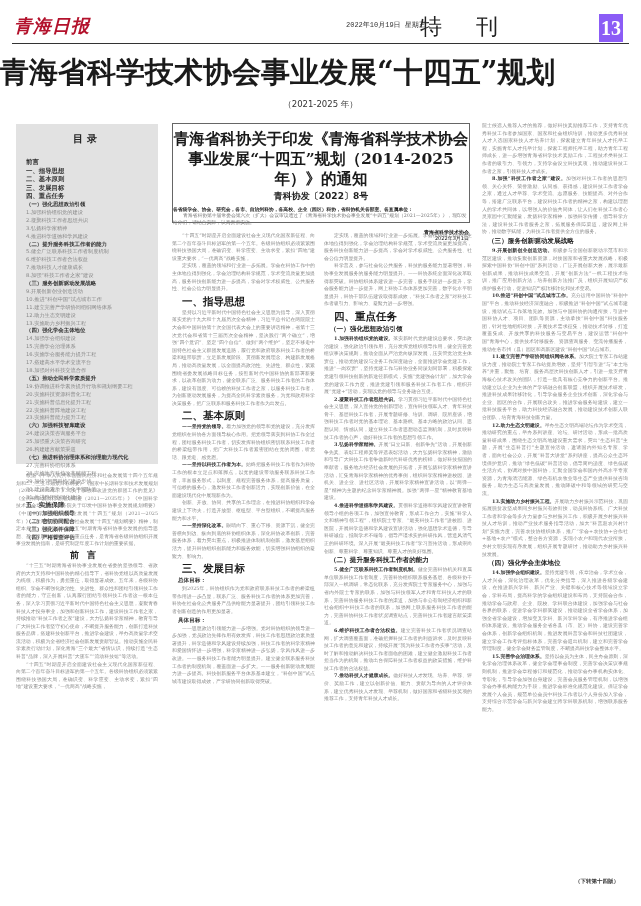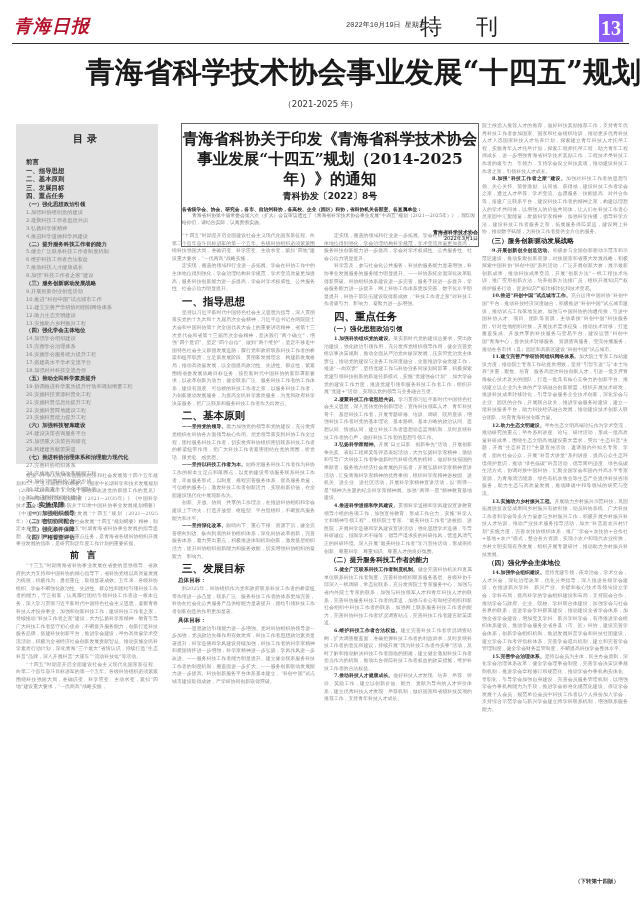--- a/index.html
+++ b/index.html
@@ -7,32 +7,32 @@
   body { font-family: "DejaVu Serif", "Liberation Serif", serif; color: #222; position: relative; }
 
   
   .masthead { position: absolute; left: 12px; top: 0; width: 617px; height: 44px; border-bottom: 1.5px solid #333; }
   .logo { position: absolute; left: 2px; top: 14px; font-size: 18px; font-style: italic; font-weight: bold; color: #b3122c; letter-spacing: 1px; font-family: "DejaVu Serif", serif; }
   .date { position: absolute; left: 334px; top: 20px; font-size: 7px; color: #333; font-family: Liberation Mono, monospace; }
   .section-name { position: absolute; left: 408px; top: 12px; font-size: 22px; color: #222; font-family: "DejaVu Sans", sans-serif; letter-spacing: 34px; }
   .page-num { position: absolute; right: 6px; top: 14px; width: 24px; height: 28px; background: #8b5cf6; color: #fff; font-size: 20px; font-weight: bold; text-align: center; line-height: 28px; font-family: "Liberation Serif", serif; }
 
   
-  .headline { position: absolute; left: 0; top: 53px; width: 641px; text-align: right; font-size: 29px; font-weight: bold; color: #1a1a1a; letter-spacing: 0px; }
+  .headline { position: absolute; left: 0; top: 53px; width: 641px; text-align: left; font-size: 29px; font-weight: bold; color: #1a1a1a; letter-spacing: 0px; }
   .subhead { position: absolute; left: 0; top: 99px; width: 641px; text-align: center; font-size: 8.5px; color: #333; font-family: "DejaVu Sans", sans-serif; }
 
   
   .toc { position: absolute; left: 16px; top: 124px; width: 142px; height: 340px; background: #e2e2e2; padding: 8px 10px; }
   .toc-title { text-align: center; font-size: 10px; font-weight: bold; font-family: "DejaVu Sans", sans-serif; margin-bottom: 12px; letter-spacing: 4px; }
   .toc-item { font-size: 5.2px; line-height: 7.9px; color: #888; white-space: nowrap; overflow: hidden; font-family: "DejaVu Sans", sans-serif; }
   .toc-item.major { font-size: 6.4px; font-weight: bold; color: #333; line-height: 8.6px; }
   .toc-item.sub { font-weight: bold; color: #333; font-size: 5.4px; }
 
   
-  .notice { position: absolute; left: 181px; top: 123px; width: 298px; height: 124px; border: 1.5px solid #666; padding: 5px 0; }
+  .notice { position: absolute; left: 172px; top: 123px; width: 298px; height: 100px; border: 1.5px solid #666; padding: 5px 0; }
   .notice-title { text-align: center; font-size: 15.5px; font-weight: bold; line-height: 20px; color: #1a1a1a; }
   .notice-doc { text-align: center; font-size: 9px; font-weight: bold; font-family: "DejaVu Sans", sans-serif; margin-top: 1px; }
   .notice-to { font-size: 4.8px; font-weight: bold; margin-top: 3px; font-family: "DejaVu Sans", sans-serif; white-space: nowrap; overflow: hidden; }
   .notice-body { font-size: 4.8px; line-height: 7px; color: #777; text-indent: 10px; }
   .notice-sign { text-align: right; font-size: 5px; font-weight: bold; font-family: "DejaVu Sans", sans-serif; margin-top: 3px; }
   .notice-signdate { text-align: right; font-size: 5px; font-family: "DejaVu Sans", sans-serif; }
 
   
   .col { position: absolute; font-size: 4.9px; line-height: 7.6px; color: #8a8a8a; text-align: justify; }
   .col p { text-indent: 10px; }

